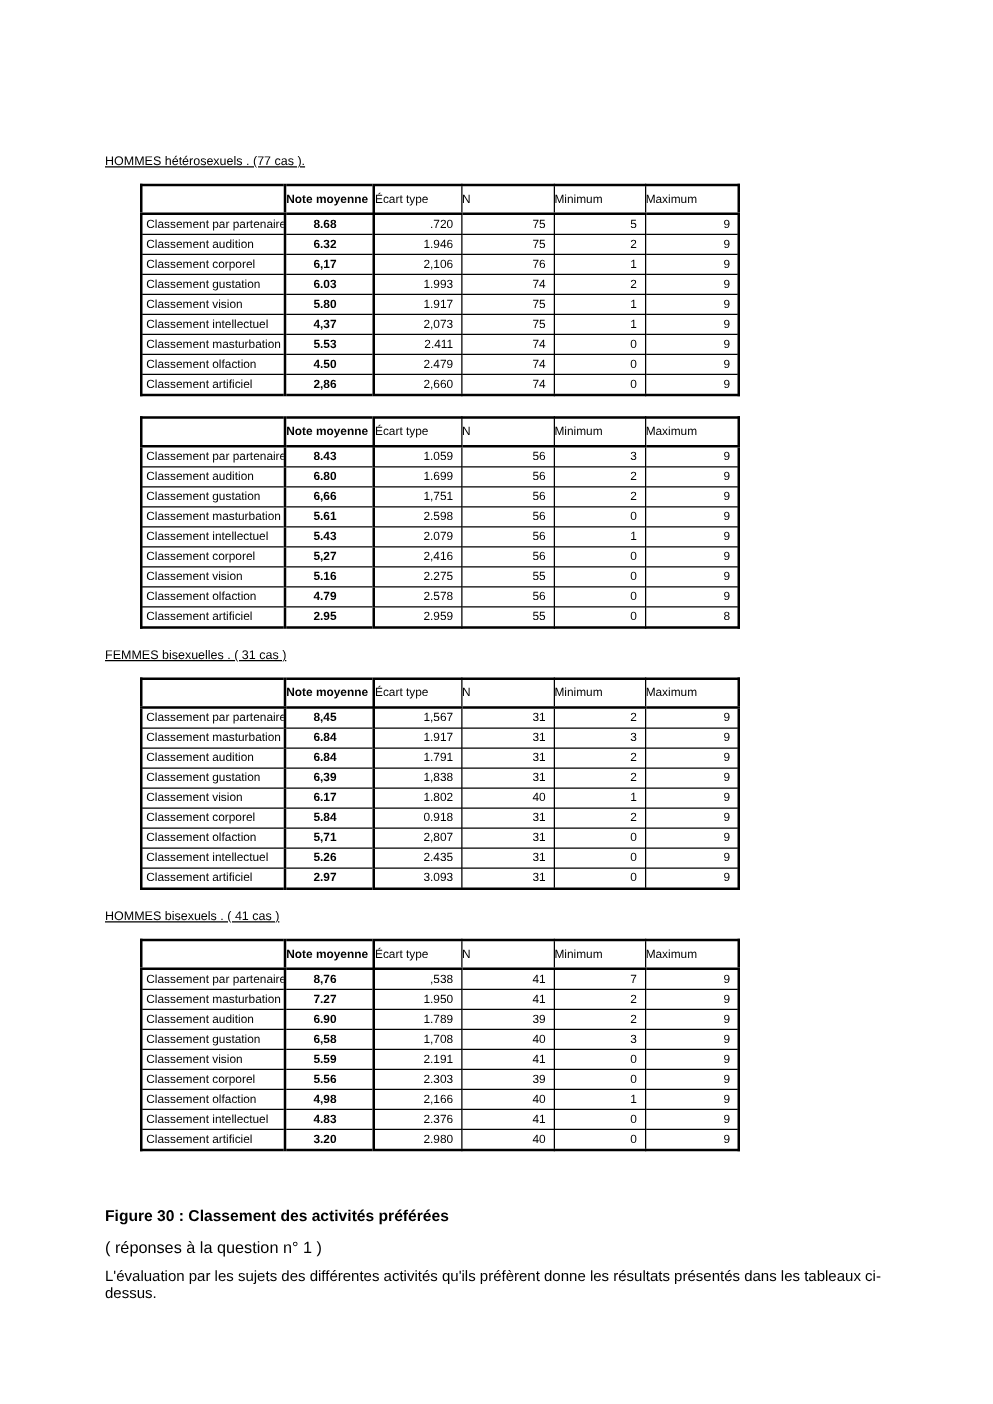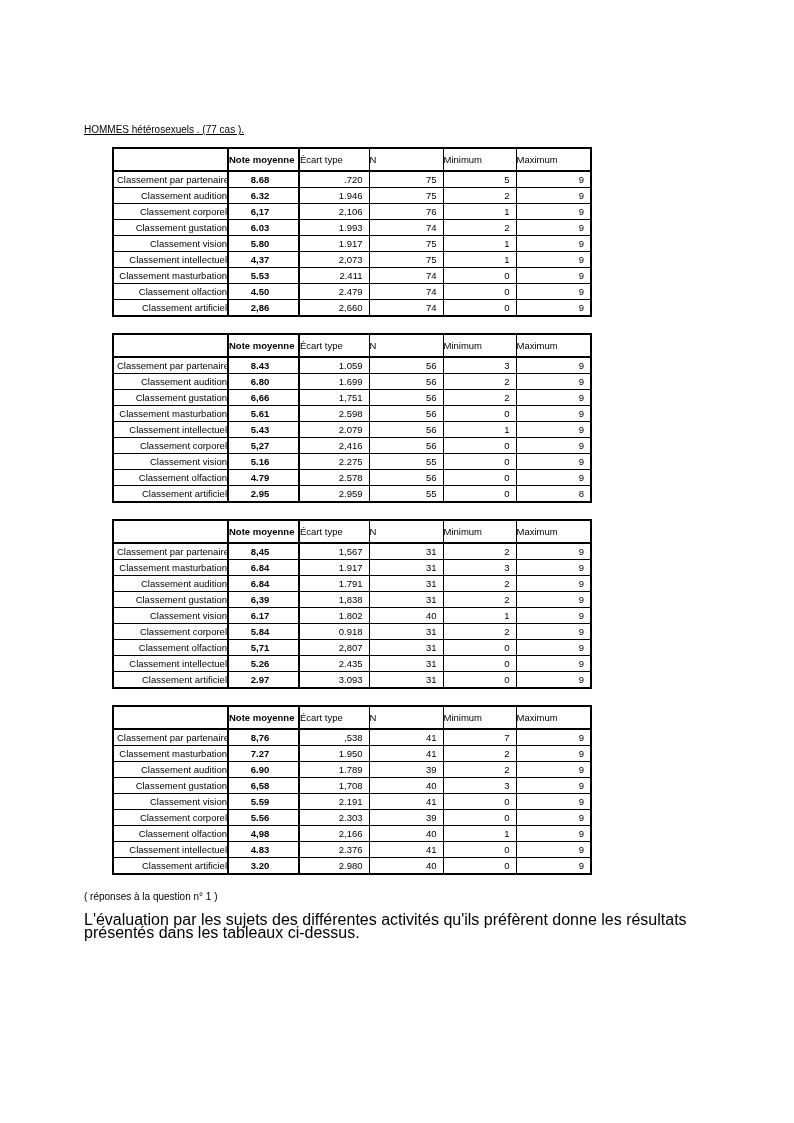--- a/index.html
+++ b/index.html
@@ -43,46 +43,46 @@
     overflow: hidden;
     font-weight: normal;
   }
   table.stat-table thead th {
     height: 19px;
     text-align: left;
     vertical-align: middle;
     border-bottom: 2px solid #000000;
   }
   table.stat-table thead th.c1 { font-weight: bold; }
-  table.stat-table td.c0 { text-align: right;  padding-left: 3px; }
+  table.stat-table td.c0 { text-align: left;  padding-left: 3px; }
   table.stat-table td.c1 { text-align: center; padding-right: 7px; font-weight: bold; }
   table.stat-table .c1 { border-left: 2px solid #000000; border-right: 2px solid #000000; }
   table.stat-table td.c2,
   table.stat-table td.c3,
   table.stat-table td.c4,
   table.stat-table td.c5 { text-align: right; padding-right: 6px; }
   col.w0 { width: 115px; }
   col.w1 { width: 71px; }
   col.w2 { width: 70px; }
   col.w3 { width: 74px; }
   col.w4 { width: 73px; }
   col.w5 { width: 75px; }
   .figure-title {
     font-size: 12.5px;
     font-weight: bold;
     margin: 45px 0 0 0;
     line-height: 15px;
   }
   .figure-sub {
-    font-size: 10px;
+    font-size: 13px;
     margin: 11px 0 0 0;
     line-height: 12px;
   }
   .figure-para {
-    font-size: 16px;
+    font-size: 12px;
     margin: 11px 0 0 0;
     line-height: 12.5px;
     width: 650px;
   }
   .figure-remark {
     font-size: 10px;
     margin: 11px 0 0 0;
     line-height: 12.5px;
     width: 662px;
   }
@@ -283,20 +283,21 @@
               <td class="c2">2.959</td>
               <td class="c3">55</td>
               <td class="c4">0</td>
               <td class="c5">8</td>
             </tr>
           </tbody>
       </table>
     </div>
 
     <div class="table-section">
+      <p class="table-heading">FEMMES bisexuelles . ( 31 cas )</p>
       <table class="stat-table">
         <colgroup>
             <col class="w0">
             <col class="w1">
             <col class="w2">
             <col class="w3">
             <col class="w4">
             <col class="w5">
           </colgroup>
         <thead>
@@ -380,20 +381,21 @@
               <td class="c2">3.093</td>
               <td class="c3">31</td>
               <td class="c4">0</td>
               <td class="c5">9</td>
             </tr>
           </tbody>
       </table>
     </div>
 
     <div class="table-section">
+      <p class="table-heading">HOMMES bisexuels . ( 41 cas )</p>
       <table class="stat-table">
         <colgroup>
             <col class="w0">
             <col class="w1">
             <col class="w2">
             <col class="w3">
             <col class="w4">
             <col class="w5">
           </colgroup>
         <thead>
@@ -476,17 +478,18 @@
               <td class="c1">3.20</td>
               <td class="c2">2.980</td>
               <td class="c3">40</td>
               <td class="c4">0</td>
               <td class="c5">9</td>
             </tr>
           </tbody>
       </table>
     </div>
 
+    <p class="figure-title">Figure 30 : Classement des activités préférées</p>
     <p class="figure-sub">( réponses à la question n° 1 )</p>
     <p class="figure-para">L'évaluation par les sujets des différentes activités qu'ils préfèrent donne les résultats présentés dans les tableaux ci-dessus.</p>
 
   </div>
 </div>
 
 </body></html>

